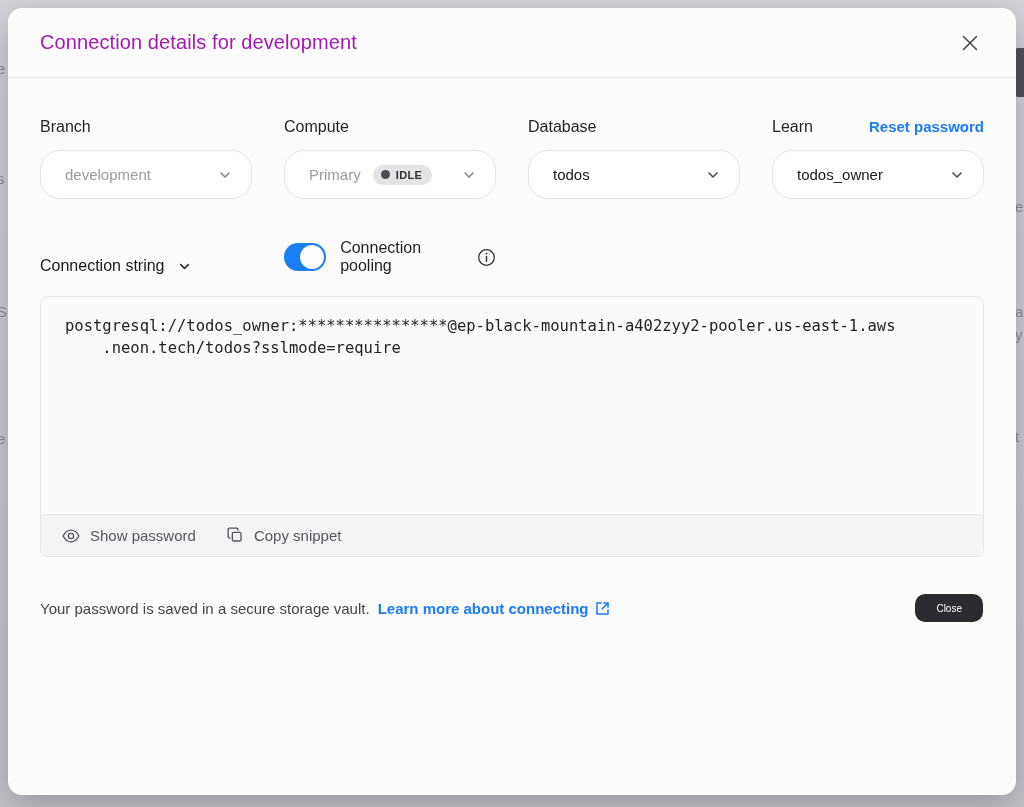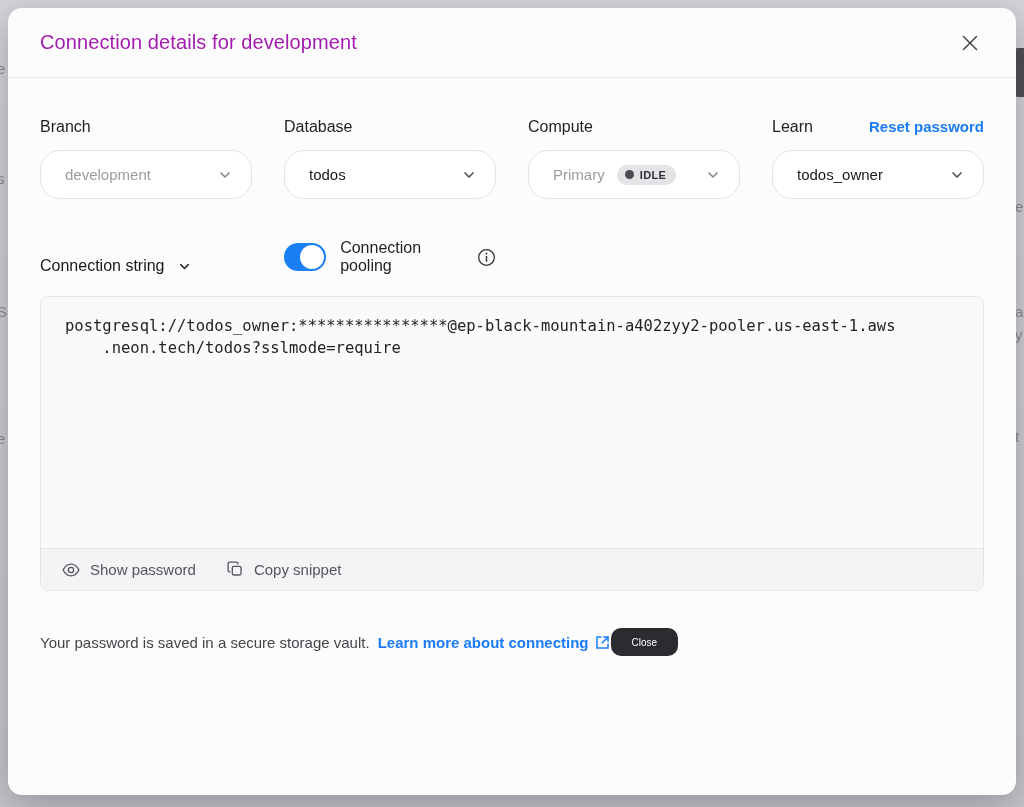--- a/index.html
+++ b/index.html
@@ -62,21 +62,21 @@
   .toggle {
     width: 47px; height: 28px; border-radius: 14px; background: #1a7ff5;
     position: relative; cursor: pointer; border: none;
   }
   .toggle .knob {
     position: absolute; top: 2px; right: 2px; width: 24px; height: 24px;
     border-radius: 50%; background: #fff;
   }
   .pooling-label { font-size: 16px; color: #1f1f24; }
   .code-block {
-    margin-top: 21px; height: 295px;
+    margin-top: 21px; height: 261px;
     border: 1px solid #e6e6e9; border-radius: 8px; background: #fafafa;
     display: flex; flex-direction: column; overflow: hidden;
   }
   .code-area {
     flex: 1; padding: 18px 24px;
     font-family: "DejaVu Sans Mono", monospace;
     font-size: 15.5px; line-height: 22px; color: #232327;
     white-space: pre;
   }
   .code-footer {
@@ -84,21 +84,21 @@
     border-top: 1px solid #e6e6e9;
     display: flex; align-items: center; gap: 30px; padding: 0 20px;
   }
   .code-action {
     display: flex; align-items: center; gap: 9px;
     background: none; border: none; cursor: pointer;
     font-family: "Liberation Sans", sans-serif;
     font-size: 15px; color: #55555d;
   }
   .modal-footer {
-    display: flex; align-items: center; 
+    display: flex; align-items: center; justify-content: space-between;
     padding: 0 33px 0 32px; margin-top: 37px;
   }
   .footer-note { font-size: 15px; color: #44444b; display: flex; align-items: center; gap: 6px; }
   .footer-link { display: inline-flex; align-items: center; gap: 5px; margin-left: 2px; }
   .close-action {
     background: #2b2b30; color: #fff; border: none; cursor: pointer;
     font-family: "Liberation Sans", sans-serif;
     font-size: 10px; padding: 0 21px; height: 28px; border-radius: 10px;
   }
   svg { display: block; }
@@ -144,46 +144,46 @@
           <span>
             <svg width="16" height="16" viewBox="0 0 16 16" fill="none" stroke="#86868e" stroke-width="1.6" stroke-linecap="round" stroke-linejoin="round">
                 <polyline points="4,6 8,10 12,6"></polyline>
               </svg>
           </span>
         </div>
       </div>
 
       <div class="field">
         <div class="label-row">
-          <span class="field-label">Database</span>
-        </div>
-        <div class="selectbox">
-          <span class="value">todos</span>
-          <span class="spacer"></span>
-          <span>
-            <svg width="16" height="16" viewBox="0 0 16 16" fill="none" stroke="#52525b" stroke-width="1.7" stroke-linecap="round" stroke-linejoin="round">
-                <polyline points="4,6 8,10 12,6"></polyline>
-              </svg>
-          </span>
-        </div>
-      </div>
-
-      <div class="field">
-        <div class="label-row">
           <span class="field-label">Compute</span>
         </div>
         <div class="selectbox muted">
           <span class="value">Primary</span>
           <span class="badge">
             <span class="dot"></span>
             <span>IDLE</span>
           </span>
           <span class="spacer"></span>
           <span>
             <svg width="16" height="16" viewBox="0 0 16 16" fill="none" stroke="#86868e" stroke-width="1.6" stroke-linecap="round" stroke-linejoin="round">
+                <polyline points="4,6 8,10 12,6"></polyline>
+              </svg>
+          </span>
+        </div>
+      </div>
+
+      <div class="field">
+        <div class="label-row">
+          <span class="field-label">Database</span>
+        </div>
+        <div class="selectbox">
+          <span class="value">todos</span>
+          <span class="spacer"></span>
+          <span>
+            <svg width="16" height="16" viewBox="0 0 16 16" fill="none" stroke="#52525b" stroke-width="1.7" stroke-linecap="round" stroke-linejoin="round">
                 <polyline points="4,6 8,10 12,6"></polyline>
               </svg>
           </span>
         </div>
       </div>
 
       <div class="field">
         <div class="label-row">
           <span class="field-label">Learn</span>
           <a class="link" href="#">Reset password</a>

